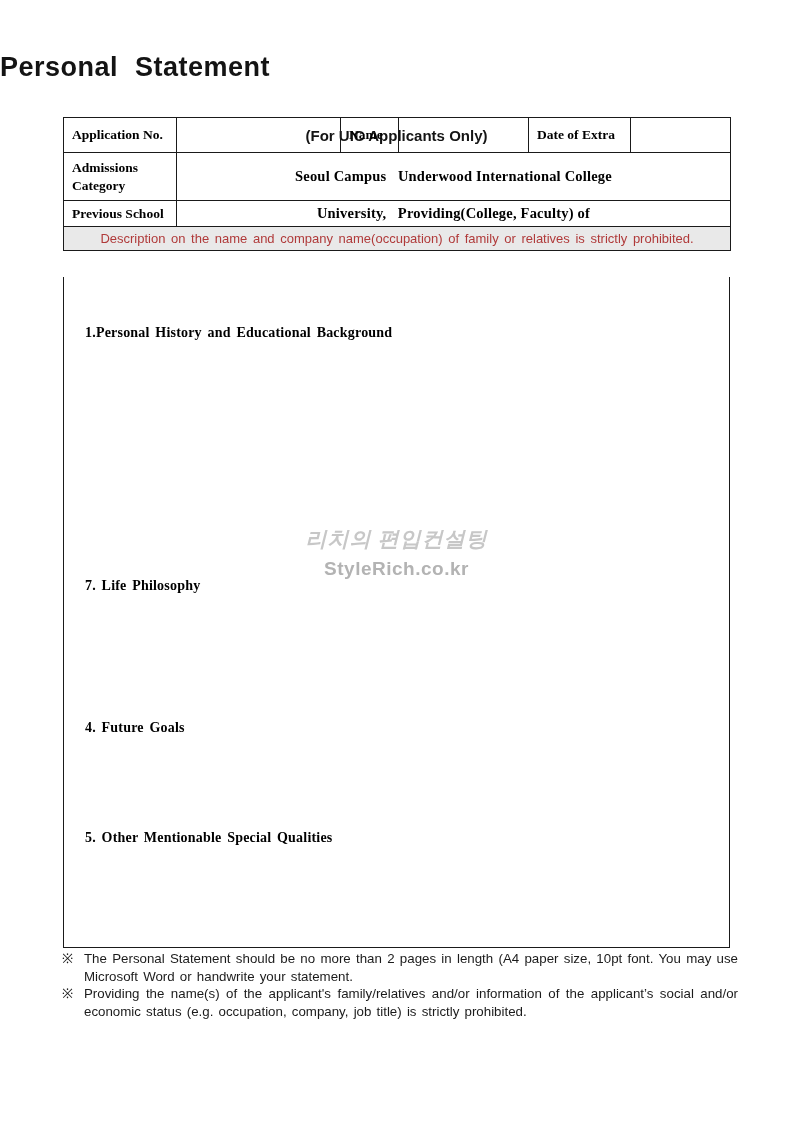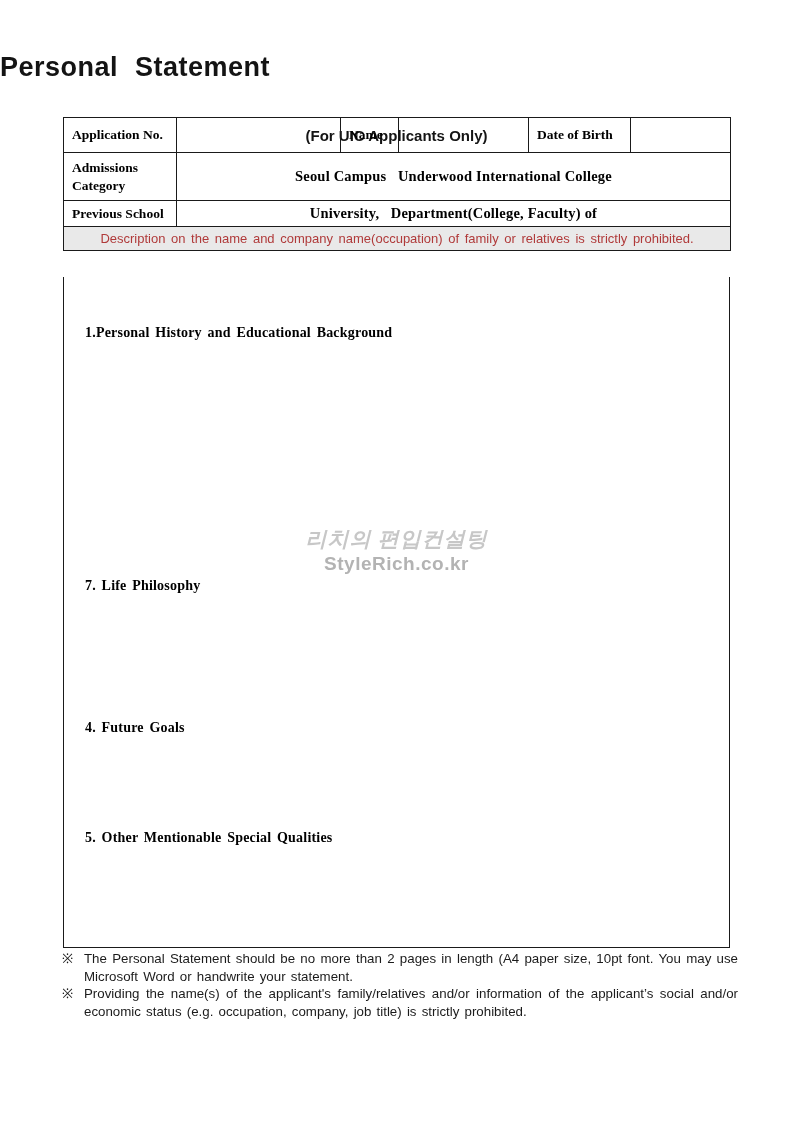--- a/index.html
+++ b/index.html
@@ -99,20 +99,21 @@
     pointer-events:none;
   }
   .wm-kr {
     font-size:21px;
     font-weight:bold;
     font-style:italic;
     color:#c7c7c7;
     letter-spacing:1px;
   }
   .wm-en {
+    margin-top:5px;
     font-family:"Liberation Sans", sans-serif;
     font-size:19px;
     font-weight:bold;
     color:#b3b3b3;
     letter-spacing:0.5px;
     text-shadow:0 1px 0 #ffffff;
   }
 
   
   .footnotes {
@@ -142,30 +143,30 @@
       <col style="width:130px">
       <col style="width:102px">
       <col style="width:100px">
     </colgroup>
     <tbody>
       <tr class="r1">
         <td class="label">Application No.</td>
         <td class="value"></td>
         <td class="label">Name</td>
         <td class="value"></td>
-        <td class="label">Date of Birth</td>
+        <td class="label">Date of Extra</td>
         <td class="value"></td>
       </tr>
       <tr class="r2">
         <td class="label">Admissions Category</td>
         <td class="value center-bold" colspan="5">Seoul Campus   Underwood International College</td>
       </tr>
       <tr class="r4">
         <td class="label">Previous School</td>
-        <td class="value center-bold" colspan="5">University,   Department(College, Faculty) of</td>
+        <td class="value center-bold" colspan="5">University,   Providing(College, Faculty) of</td>
       </tr>
       <tr class="r5">
         <td class="notice" colspan="6">Description on the name and company name(occupation) of family or relatives is strictly prohibited.</td>
       </tr>
     </tbody>
   </table>
 
   <div class="body-box">
     <div class="section s1">1.Personal History and Educational Background</div>
     <div class="section s3">7. Life Philosophy</div>

